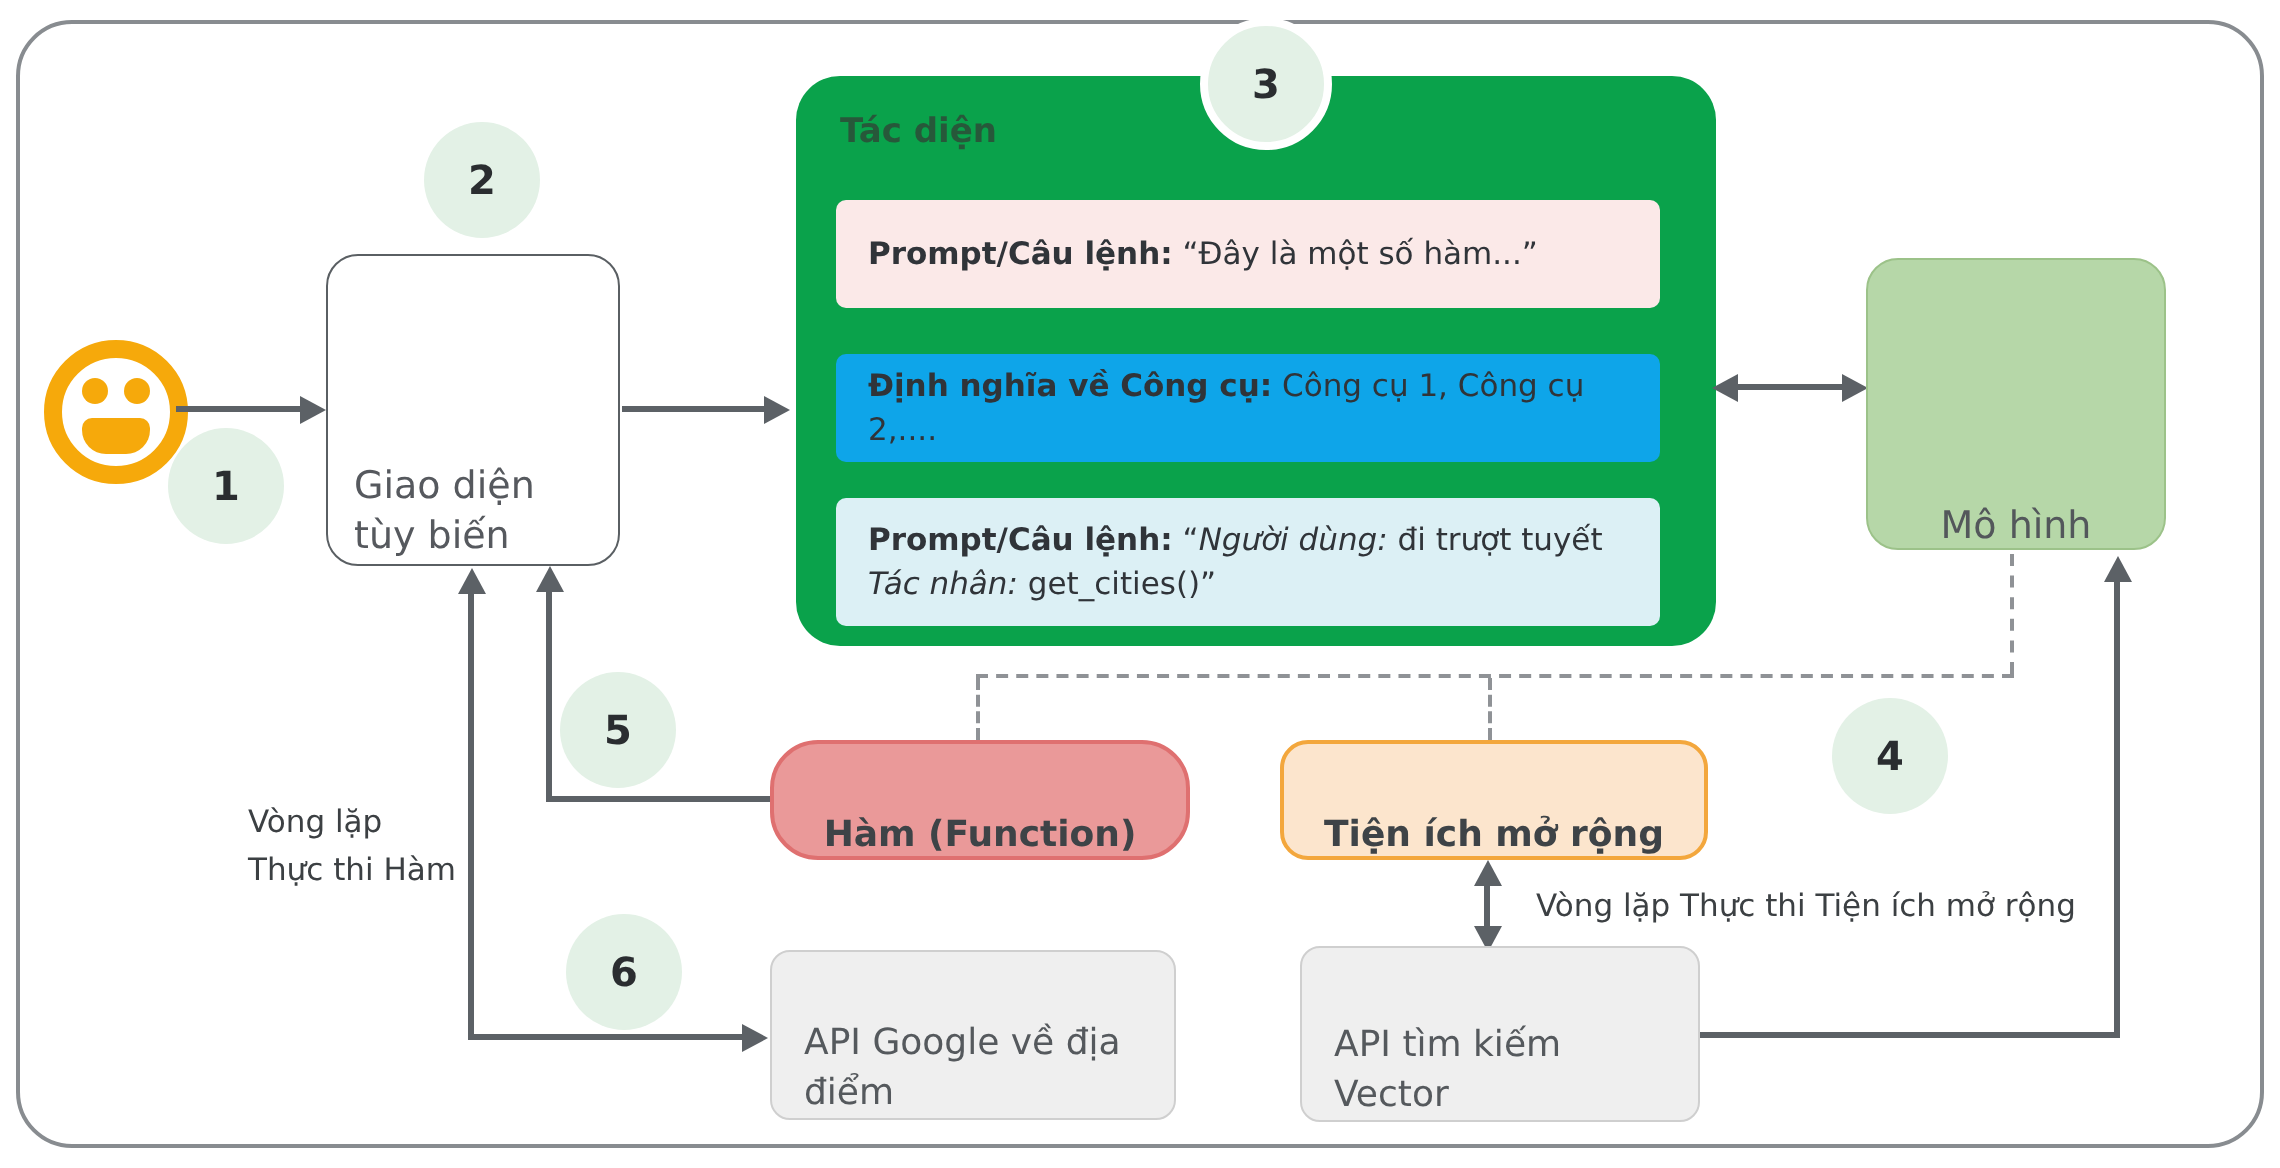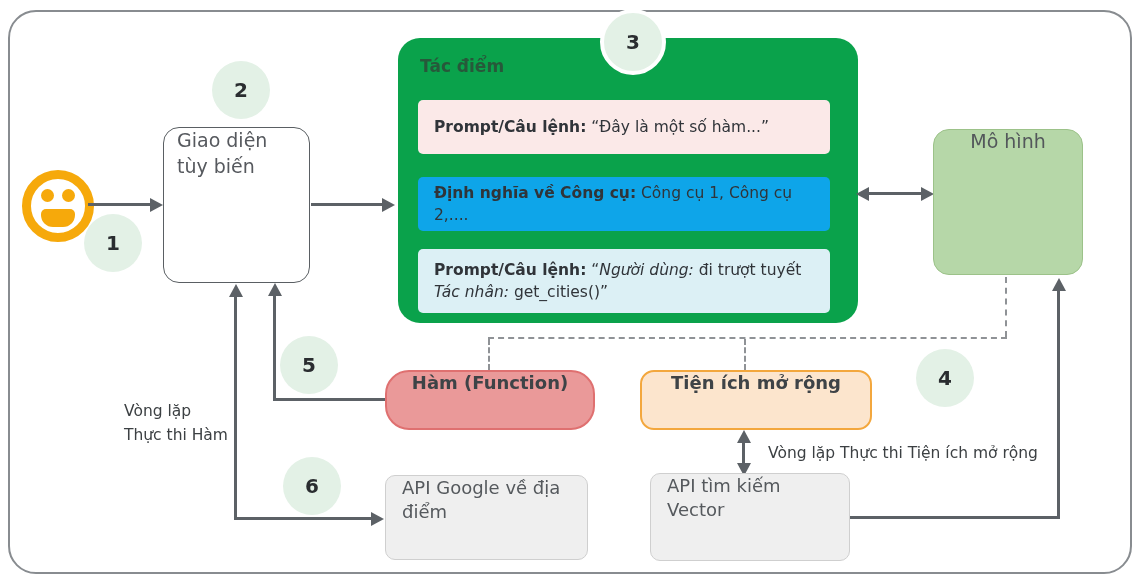--- a/index.html
+++ b/index.html
@@ -18,32 +18,32 @@
     border-radius:5px 5px 12px 12px;}
   
   .quote{position:absolute;left:86px;top:108px;width:90px;font-size:14px;line-height:1.5;
     color:#3c4043;white-space:pre-line;}
   .edge-label{position:absolute;font-size:15.5px;color:#3c4043;white-space:pre-line;line-height:1.55;}
   
   .badge{position:absolute;width:58px;height:58px;border-radius:50%;background:#e3f1e6;
     display:flex;align-items:center;justify-content:center;font-size:20px;font-weight:700;color:#2a2d30;}
   .badge.ringed{border:4px solid #fff;}
   
-  .node{position:absolute;box-sizing:border-box;display:flex;align-items:flex-start;}
+  .node{position:absolute;box-sizing:border-box;display:flex;align-items:flex-end;}
   .node .lbl{white-space:pre-line;}
   .n-interface{left:163px;top:127px;width:147px;height:156px;background:#fff;
     border:1.5px solid #5a5f63;border-radius:16px;padding-left:13px;
     font-size:19px;font-weight:500;color:#56595e;line-height:1.35;}
   .n-model{left:933px;top:129px;width:150px;height:146px;background:#b6d7a8;
     border:1.5px solid #9cc289;border-radius:16px;justify-content:center;
     font-size:19px;font-weight:500;color:#53575b;}
   .n-function{left:385px;top:370px;width:210px;height:60px;background:#ea9999;
     border:2px solid #df7070;border-radius:24px;justify-content:center;
     font-size:18px;font-weight:600;color:#3e4347;}
-  .n-extension{left:640px;top:370px;width:232px;height:60px;background:#fce5cd;
+  .n-extension{left:640px;top:370px;width:214px;height:60px;background:#fce5cd;
     border:2px solid #f3a73d;border-radius:14px;justify-content:center;
     font-size:18px;font-weight:600;color:#3e4347;}
   .n-api{background:#efefef;border:1.5px solid #cfcfcf;border-radius:10px;
     font-size:18px;font-weight:500;color:#55595d;line-height:1.35;padding-left:16px;}
   .n-api-places{left:385px;top:475px;width:203px;height:85px;}
   .n-api-vector{left:650px;top:473px;width:200px;height:88px;}
   
   .agent{position:absolute;left:398px;top:38px;width:460px;height:285px;background:#0aa24b;border-radius:22px;}
   .agent-title{position:absolute;left:420px;top:56px;font-size:17px;font-weight:700;color:#2f4637;opacity:.8;}
   .agent-row{position:absolute;left:418px;width:412px;border-radius:5px;box-sizing:border-box;
@@ -88,21 +88,21 @@
 
   <div class="hline" style="left:311px;top:203px;width:72px;"></div>
   <div class="ah right" style="left:382px;top:197.5px;"></div>
 
   <div class="vdash" style="left:1005px;top:277px;height:60px;"></div>
   <div class="hdash" style="left:488px;top:337px;width:519px;"></div>
   <div class="vdash" style="left:488px;top:339px;height:31px;"></div>
   <div class="vdash" style="left:744px;top:339px;height:31px;"></div>
 
   <div class="agent"></div>
-  <div class="agent-title">Tác điểm</div>
+  <div class="agent-title">Tác diện</div>
   <div id="agent-rows">
       <div class="agent-row" style="top: 100px; height: 54px; background: rgb(251, 233, 232);">
         <span class="txt"><span class="seg-bold">Prompt/Câu lệnh:</span><span class="seg-normal"> “Đây là một số hàm...”</span></span>
       </div>
       <div class="agent-row" style="top: 177px; height: 54px; background: #0ea5e9;">
         <span class="txt"><span class="seg-bold">Định nghĩa về Công cụ:</span><span class="seg-normal"> Công cụ 1, Công cụ 2,....</span></span>
       </div>
       <div class="agent-row" style="top: 249px; height: 64px; background: rgb(220, 240, 245);">
         <span class="txt"><span class="seg-bold">Prompt/Câu lệnh:</span><span class="seg-normal"> “</span><span class="seg-bold-italic">Người dùng:</span><span class="seg-normal"> đi trượt tuyết </span><span class="seg-bold-italic">Tác nhân:</span><span class="seg-normal"> get_cities()”</span></span>
       </div>

